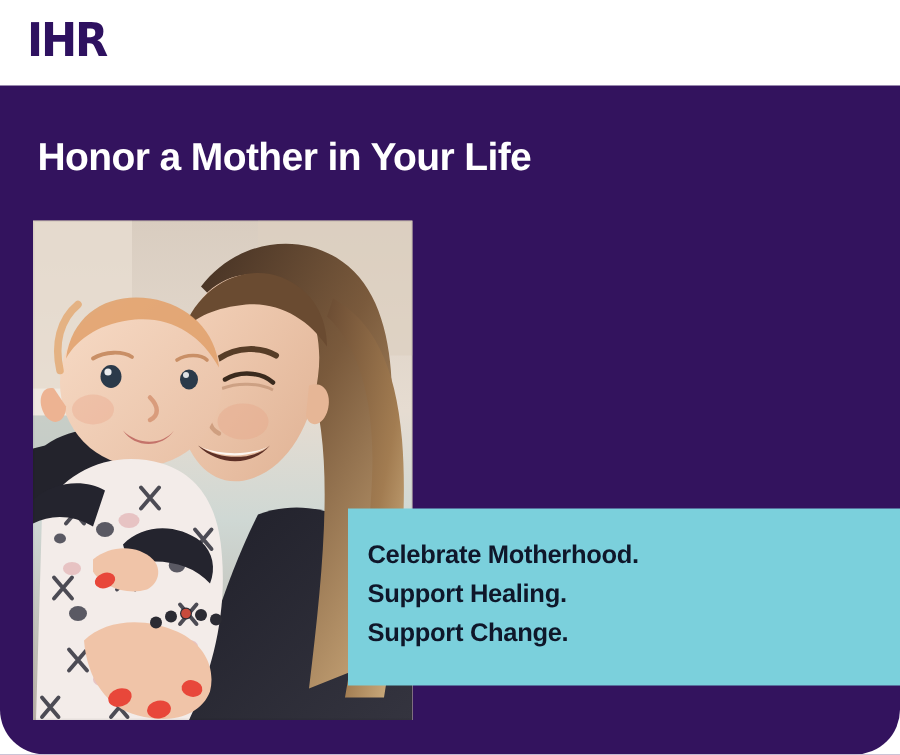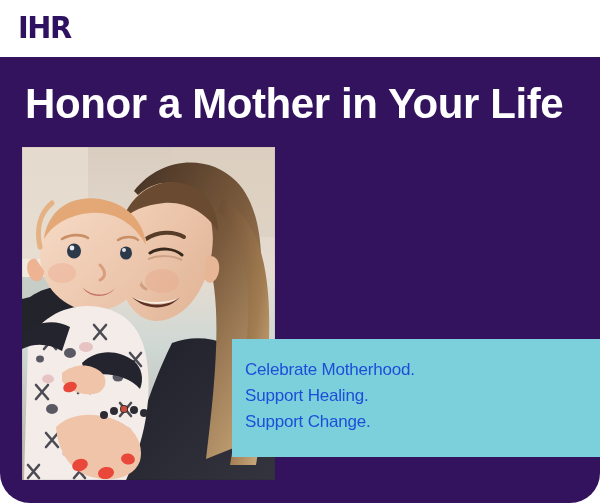--- a/index.html
+++ b/index.html
@@ -80,21 +80,21 @@
     pointer-events: none;
   }
 
   .headline {
     position: absolute;
     left: 25px;
     top: 27px;
     color: #ffffff;
     font-family: "Liberation Sans", sans-serif;
     font-weight: bold;
-    font-size: 42px;
+    font-size: 26px;
     line-height: 40px;
     letter-spacing: -0.4px;
     white-space: nowrap;
   }
 
   
   .photo {
     position: absolute;
     left: 22px;
     top: 90px;
@@ -115,23 +115,23 @@
     width: 368px;
     height: 118px;
     background: #7bd0dc;
   }
   .message-lines {
     position: absolute;
     left: 13px;
     top: 18px;
   }
   .message-line {
-    color: #1d4ed8;
+    color: #0f172a;
     font-family: "Liberation Sans", sans-serif;
-    font-weight: normal;
+    font-weight: bold;
     font-size: 17px;
     line-height: 26px;
     letter-spacing: -0.2px;
     white-space: nowrap;
   }
 </style>
 </head>
 <body>
 
 <div class="canvas">

